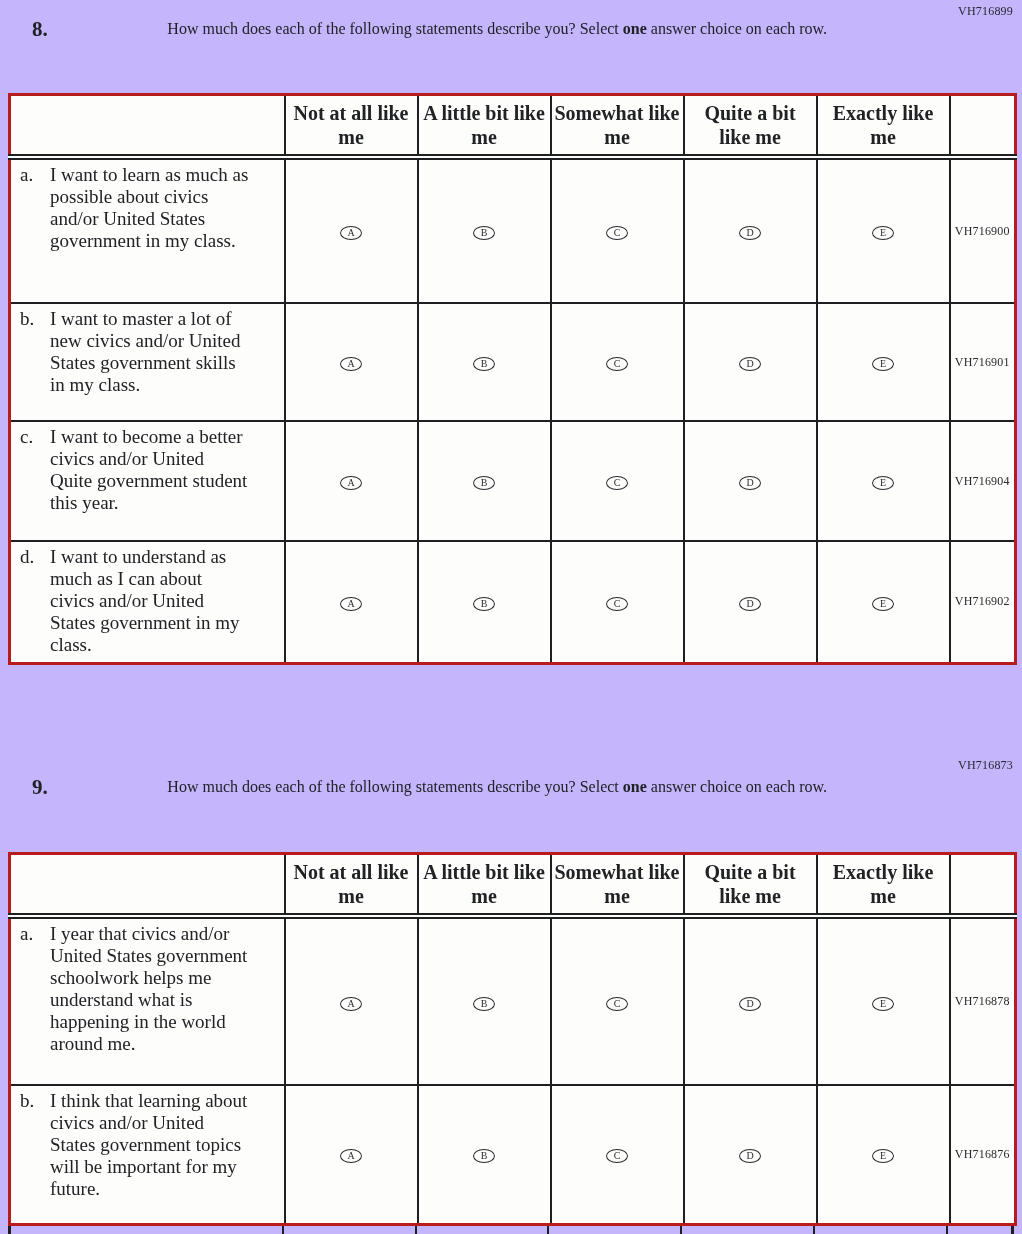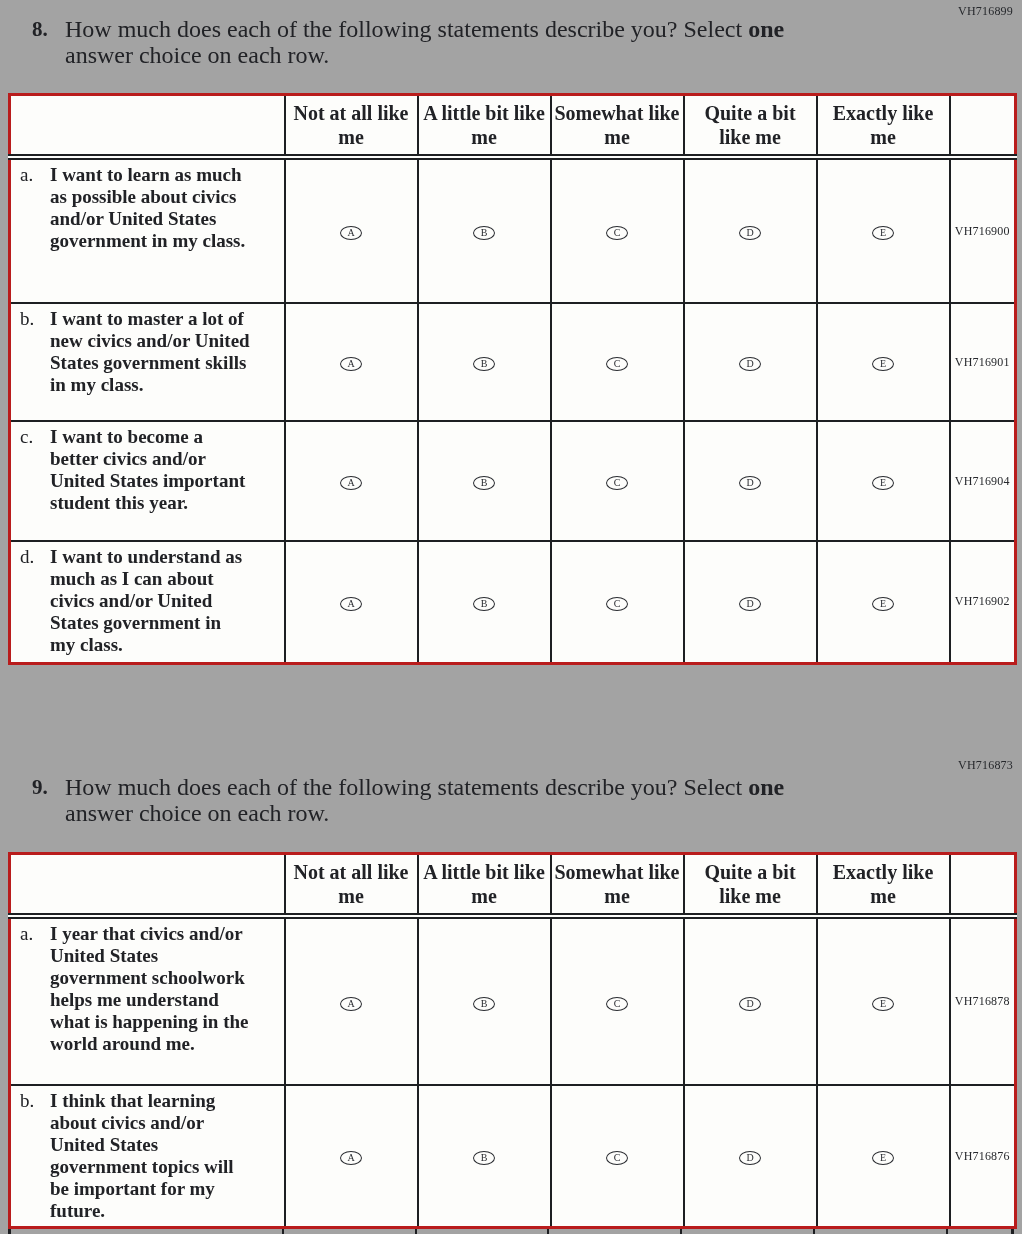--- a/index.html
+++ b/index.html
@@ -1,20 +1,20 @@
 <!DOCTYPE html>
 <html><head>
 <meta charset="utf-8">
 <style>
   html, body { margin: 0; padding: 0; }
   #page {
     position: relative;
     width: 1022px;
     height: 1234px;
-    background: #a3a3a3;
+    background: #c4b5fd;
     color: #212226;
     font-family: "Liberation Serif", serif;
     overflow: hidden;
   }
   .page-code {
     position: absolute;
     right: 9px;
     font-size: 12px;
     letter-spacing: 0.2px;
     color: #26282c;
@@ -27,22 +27,23 @@
   #q9-prompt { top: 774px; }
   .qnum {
     flex: none;
     width: 33px;
     font-size: 21px;
     line-height: 26px;
     font-weight: bold;
   }
   .qtext {
     width: 762px;
-    font-size: 24px;
+    font-size: 16px;
     line-height: 26px;
+    text-align: right;
   }
   .qtext .bold { font-weight: bold; }
 
   .qblock { position: absolute; left: 8px; }
   #q8-block { top: 93px; }
   #q9-block { top: 852px; }
 
   table.matrix {
     border-collapse: collapse;
     table-layout: fixed;
@@ -66,21 +67,20 @@
   .rl {
     flex: none;
     width: 30px;
     font-size: 19px;
     line-height: 22px;
   }
   .rt {
     width: 200px;
     font-size: 19px;
     line-height: 22px;
-    font-weight: bold;
   }
   td.ch { text-align: center; vertical-align: middle; }
   .bubble {
     display: inline-flex;
     width: 22px;
     height: 14px;
     border: 1.5px solid #2a2c31;
     border-radius: 50%;
     align-items: center;
     justify-content: center;
@@ -167,21 +167,21 @@
           <td class="ch"><span class="bubble">B</span></td>
           <td class="ch"><span class="bubble">C</span></td>
           <td class="ch"><span class="bubble">D</span></td>
           <td class="ch"><span class="bubble">E</span></td>
           <td class="rcode">VH716901</td>
         </tr>
         <tr style="height:120px">
           <td class="stmt">
             <div class="stmt-inner">
               <span class="rl">c.</span>
-              <span class="rt">I want to become a better civics and/or United States important student this year.</span>
+              <span class="rt">I want to become a better civics and/or United Quite government student this year.</span>
             </div>
           </td>
           <td class="ch"><span class="bubble">A</span></td>
           <td class="ch"><span class="bubble">B</span></td>
           <td class="ch"><span class="bubble">C</span></td>
           <td class="ch"><span class="bubble">D</span></td>
           <td class="ch"><span class="bubble">E</span></td>
           <td class="rcode">VH716904</td>
         </tr>
         <tr style="height:122px">

